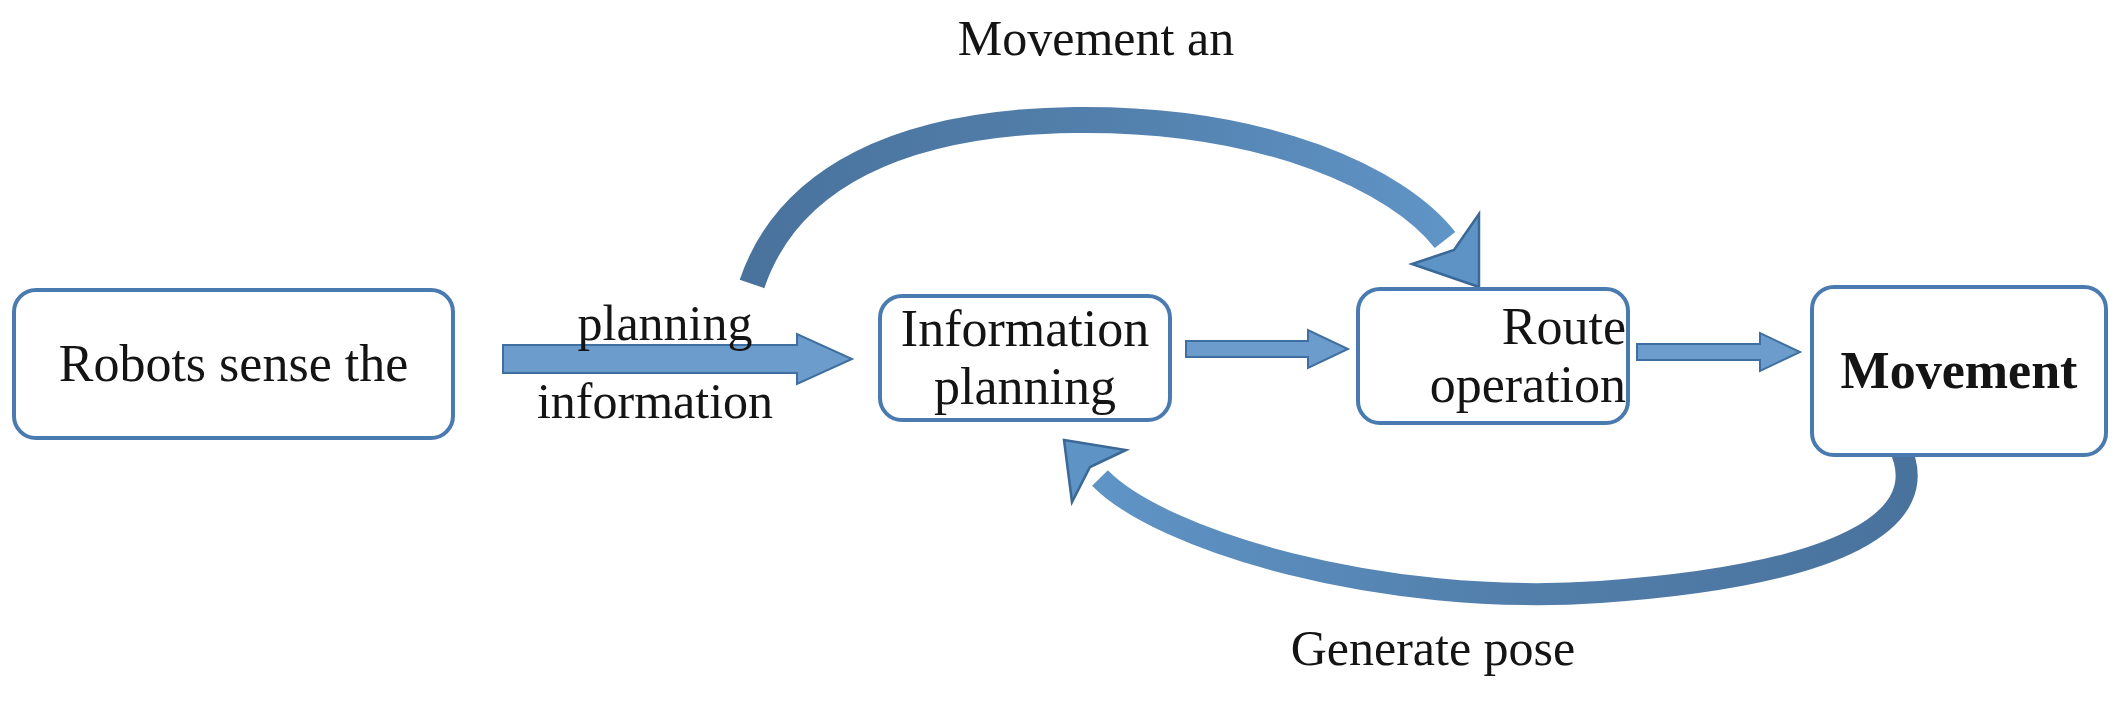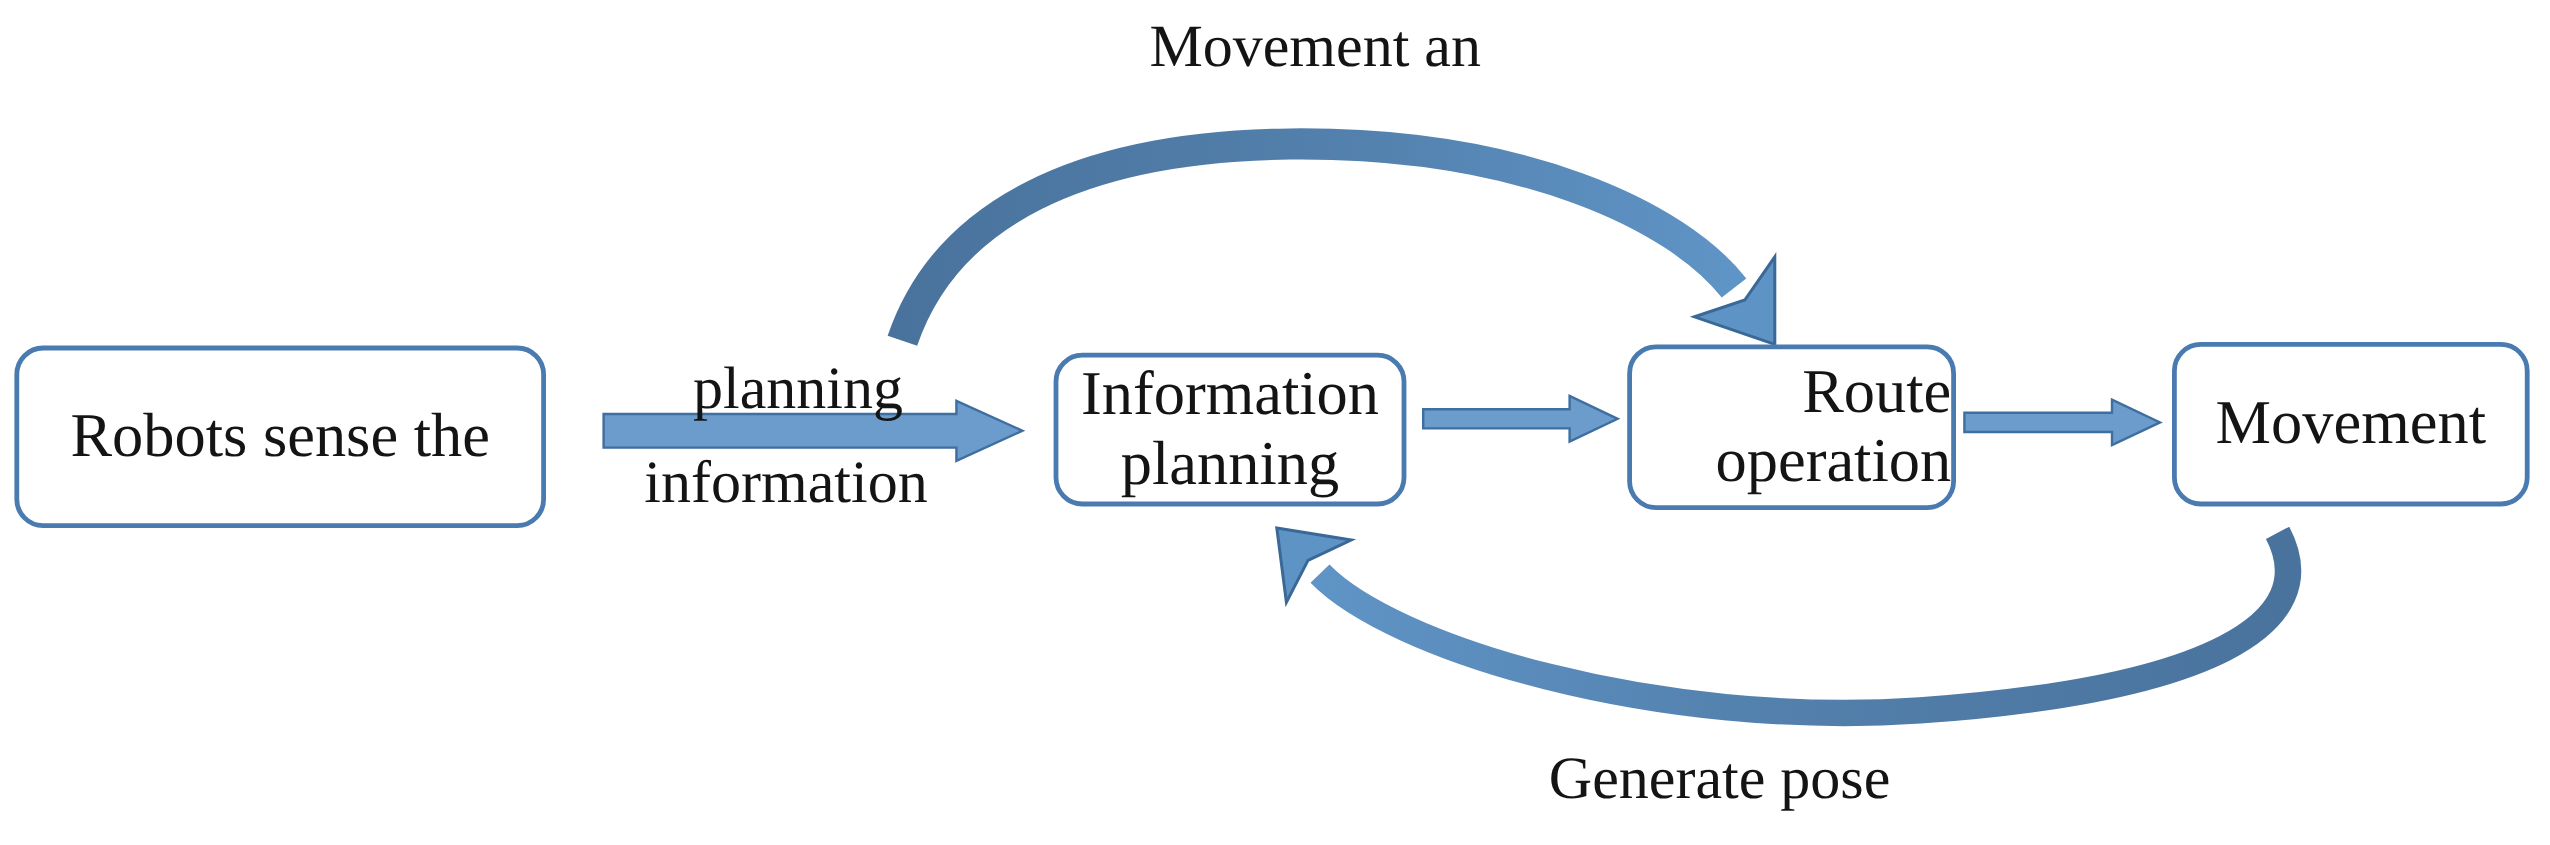--- a/index.html
+++ b/index.html
@@ -89,21 +89,21 @@
   <div class="node" style="left:878px; top:294px; width:294px; height:128px;">
     <span>Information</span>
     <span>planning</span>
   </div>
 
   <div class="node" style="left:1356px; top:287px; width:274px; height:138px;align-items:flex-end;">
     <span>Route</span>
     <span>operation</span>
   </div>
 
-  <div class="node" style="left:1810px; top:285px; width:298px; height:137px;">
+  <div class="node" style="left:1810px; top:285px; width:298px; height:172px;font-weight:bold;">
     <span>Movement</span>
   </div>
 
   <div class="edge-label" style="left:500px; top:293px; width:330px;">planning</div>
   <div class="edge-label" style="left:490px; top:371px; width:330px;">information</div>
 
   <div class="edge-label" style="left:886px; top:8px; width:420px;">
     <div>Movement an</div>
   </div>
 

